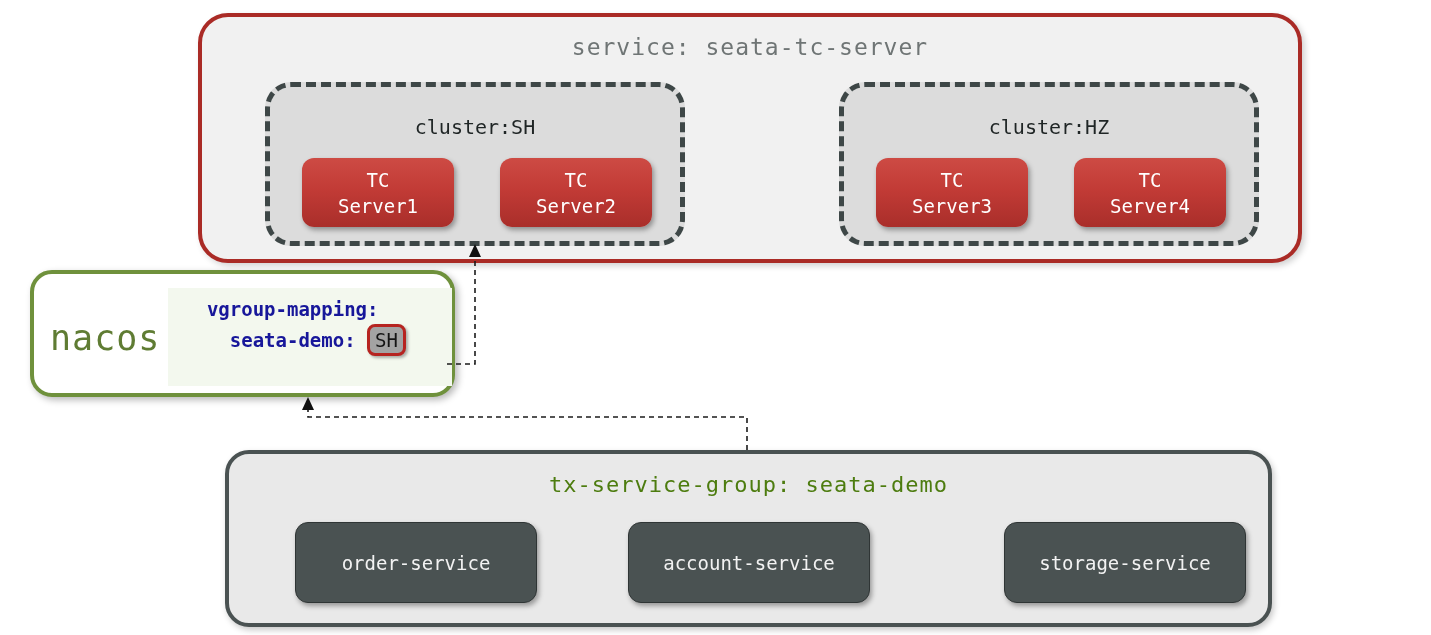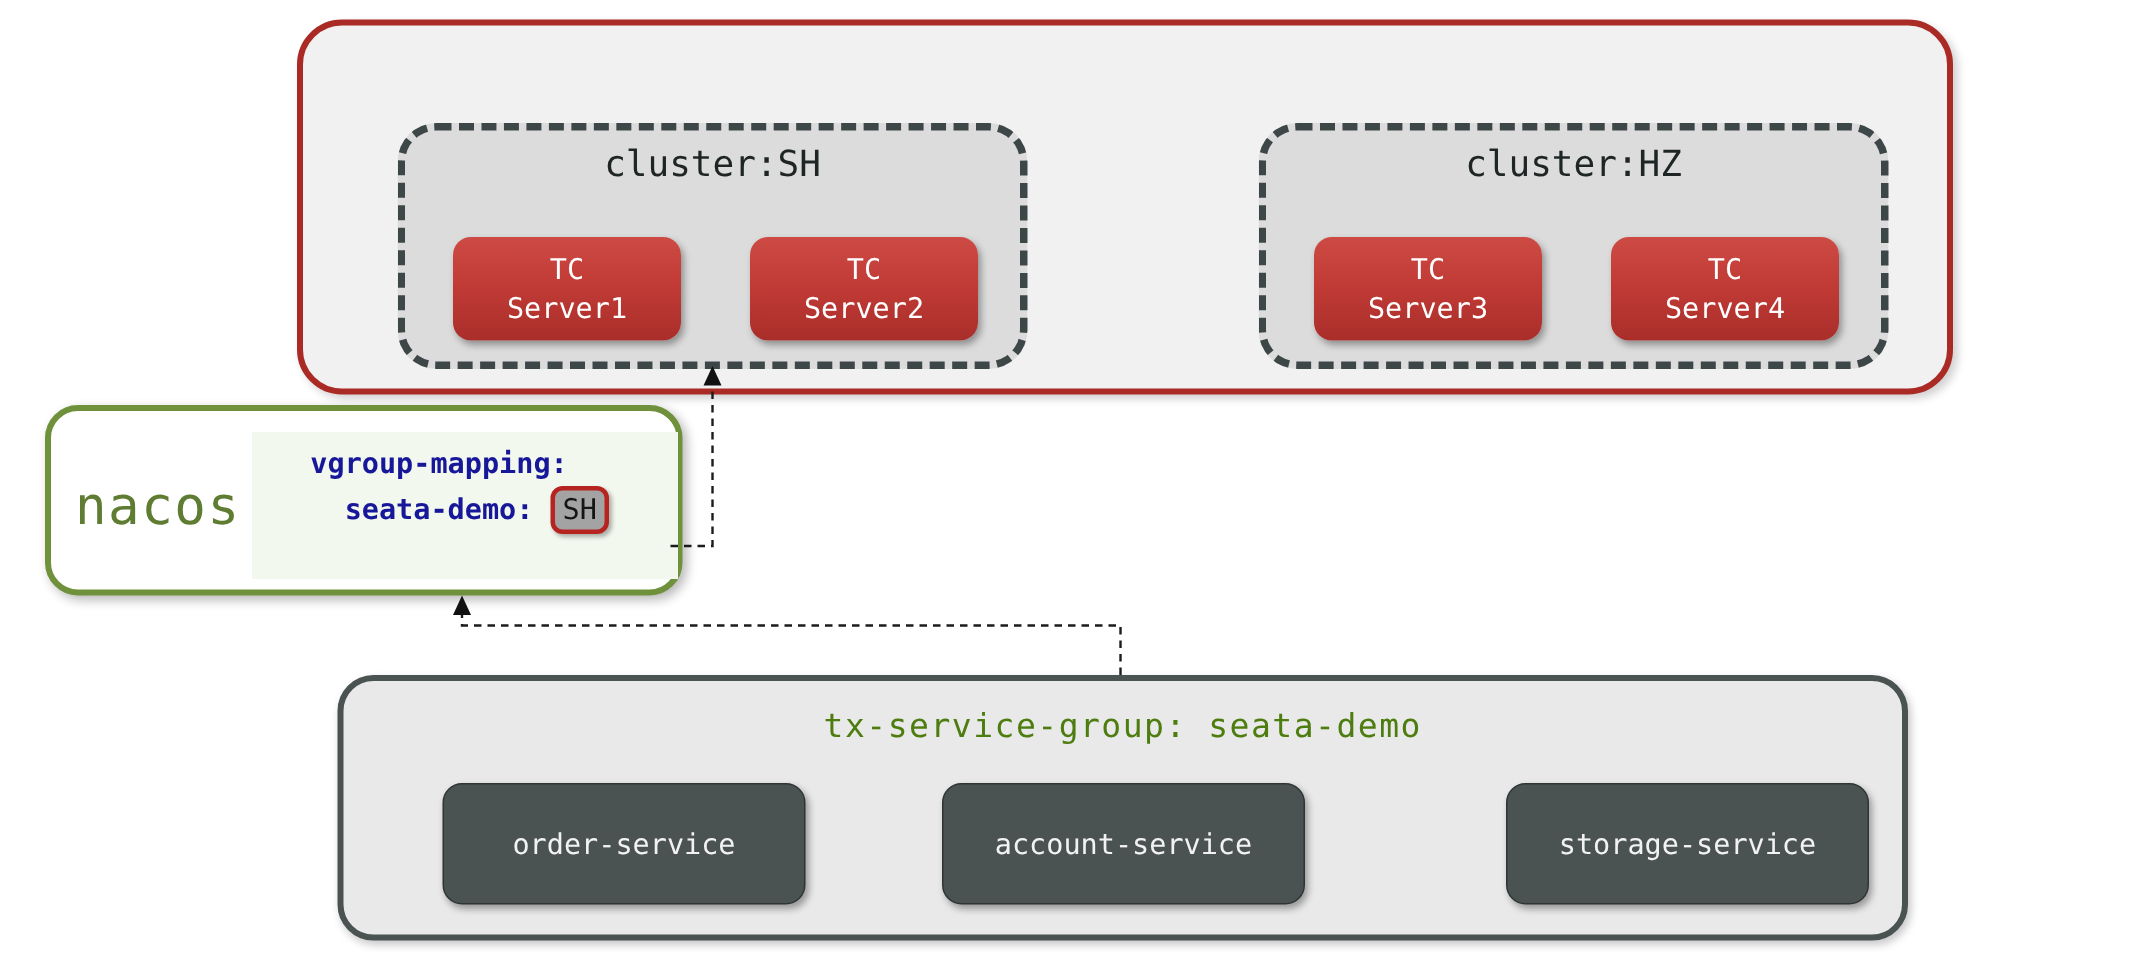--- a/index.html
+++ b/index.html
@@ -36,23 +36,23 @@
     top: 65px;
     width: 420px; height: 164px;
     background: var(--cluster-fill, #dcdcdc);
     border: 5px dashed var(--cluster-border, #3e4747);
     border-radius: 26px;
   }
   .cluster-sh { left: 63px; }
   .cluster-hz { left: 637px; padding-left: 33px; }
   .cluster-label {
     position: absolute;
-    left: 0; right: 0; top: 8px;
-    text-align: center;
-    font-size: 24px;
+    left: 0; right: 0; top: 28px;
+    text-align: center;
+    font-size: 20px;
     color: #1f2525;
   }
   .tc-server {
     position: absolute;
     top: 71px;
     width: 152px; height: 69px;
     border-radius: 12px;
     background: linear-gradient(to bottom, #cd4b44 0%, #c23b36 45%, #a92e2a 100%);
     box-shadow: 2px 3px 5px rgba(0,0,0,0.35);
     color: #ffffff;
@@ -163,20 +163,21 @@
     stroke-dasharray: 5 4;
   }
   .connectors polygon { fill: #111111; }
 </style>
 </head>
 <body>
 
 <div class="canvas">
 
   <div class="tc-group">
+    <div class="tc-group-title">service: seata-tc-server</div>
 
     <div class="cluster cluster-sh">
       <div class="cluster-label">cluster:SH</div>
       <div class="tc-server pos-1">
         <span>TC</span>
         <span>Server1</span>
       </div>
       <div class="tc-server pos-2">
         <span>TC</span>
         <span>Server2</span>

